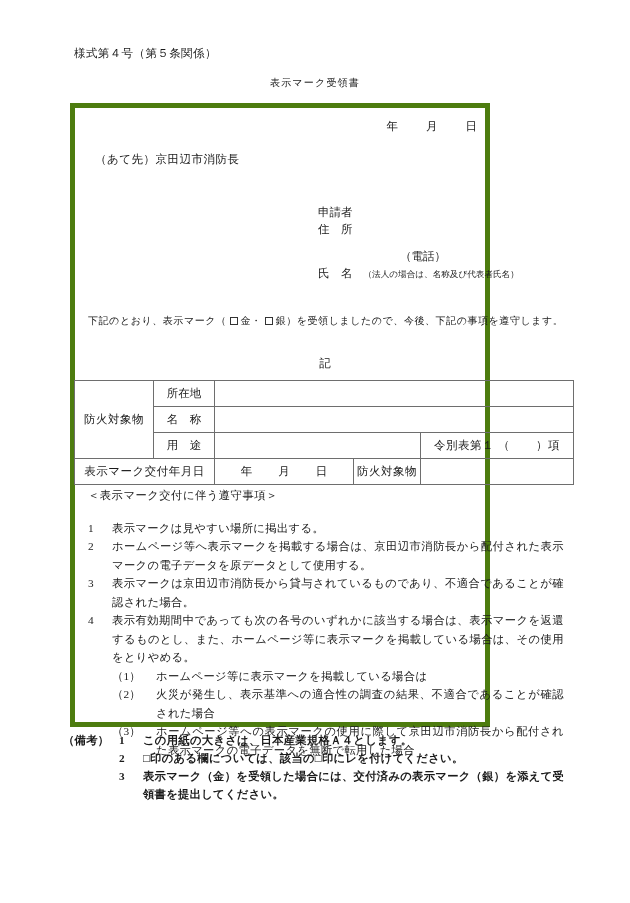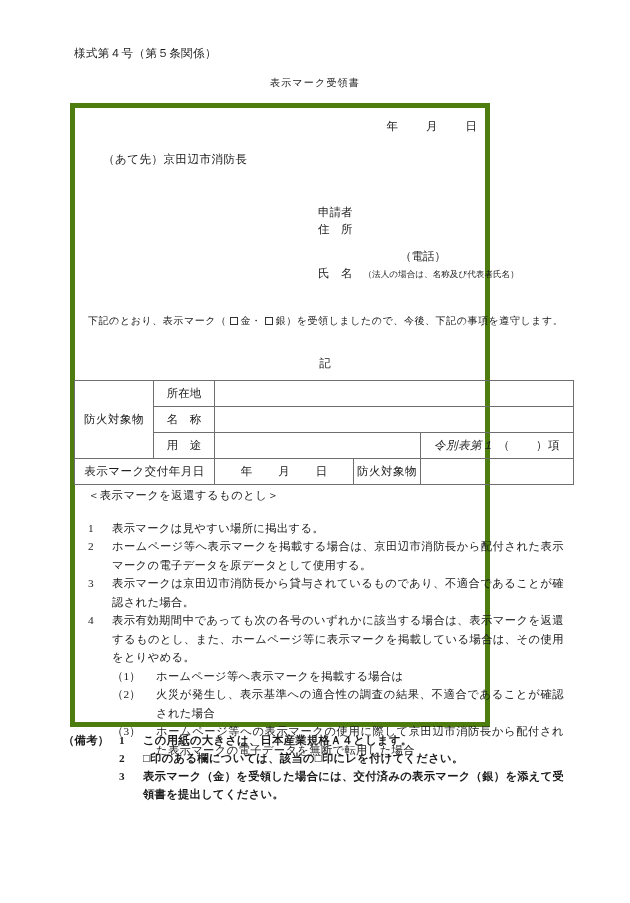--- a/index.html
+++ b/index.html
@@ -60,21 +60,21 @@
     top: 11px;
     font-size: 11.5px;
     white-space: nowrap;
   }
   .date-line span { display: inline-block; }
   .date-line .y { margin-right: 28px; }
   .date-line .m { margin-right: 28px; }
 
   .addressee {
     position: absolute;
-    left: 28px;
+    left: 20px;
     top: 44px;
     font-size: 11.5px;
     letter-spacing: 0.5px;
     white-space: nowrap;
   }
 
   .applicant {
     position: absolute;
     left: 243px;
     top: 96px;
@@ -139,21 +139,21 @@
   .c-label  { width: 60px;  text-align: center; }
   .c-blank  { }
   .c-ref    { width: 152px; text-align: center; letter-spacing: 0.5px; }
   .c-issue  { width: 138px; text-align: center; letter-spacing: 0.5px; }
   .c-num    { width: 66px;  text-align: center; letter-spacing: 0.5px; }
 
   .ymd span { display: inline-block; }
   .ymd .y { margin-right: 26px; }
   .ymd .m { margin-right: 26px; }
 
-  .ref-txt .b1 { margin-right: 4px; font-style: italic; }
+  .ref-txt .b1 { margin-right: 4px; }
   .ref-txt .b2 { display: inline-block; width: 26px; }
 
   
   .notes {
     position: absolute;
     left: 13px;
     top: 378px;
     width: 476px;
     font-size: 11.3px;
     line-height: 18.5px;
@@ -263,42 +263,42 @@
         <td class="c-blank ymd" style="text-align:center;">
           <span class="y">年</span><span class="m">月</span><span class="d">日</span>
         </td>
         <td class="c-num">防火対象物</td>
         <td class="c-ref"></td>
       </tr>
     </tbody>
       </table>
 
     <div class="notes">
-      <div class="notes-head">＜表示マークを返還するものとし＞</div>
+      <div class="notes-head">＜表示マーク交付に伴う遵守事項＞</div>
 
       <div class="note-item">
         <div class="note-num">1</div>
         <div class="note-txt">表示マークは見やすい場所に掲出する。</div>
       </div>
       <div class="note-item">
         <div class="note-num">2</div>
         <div class="note-txt">ホームページ等へ表示マークを掲載する場合は、京田辺市消防長から配付された表示マークの電子データを原データとして使用する。</div>
       </div>
       <div class="note-item">
         <div class="note-num">3</div>
         <div class="note-txt">表示マークは京田辺市消防長から貸与されているものであり、不適合であることが確認された場合。</div>
       </div>
       <div class="note-item">
         <div class="note-num">4</div>
         <div class="note-txt">表示有効期間中であっても次の各号のいずれかに該当する場合は、表示マークを返還するものとし、また、ホームページ等に表示マークを掲載している場合は、その使用をとりやめる。</div>
       </div>
 
       <div class="sub-item">
         <div class="sub-num">（1）</div>
-        <div class="sub-txt">ホームページ等へ表示マークを掲載する場合は</div>
+        <div class="sub-txt">ホームページ等に表示マークを掲載している場合は</div>
       </div>
       <div class="sub-item">
         <div class="sub-num">（2）</div>
         <div class="sub-txt">火災が発生し、表示基準への適合性の調査の結果、不適合であることが確認された場合</div>
       </div>
       <div class="sub-item">
         <div class="sub-num">（3）</div>
         <div class="sub-txt">ホームページ等への表示マークの使用に際して京田辺市消防長から配付された表示マークの電子データを無断で転用した場合</div>
       </div>
     </div>

